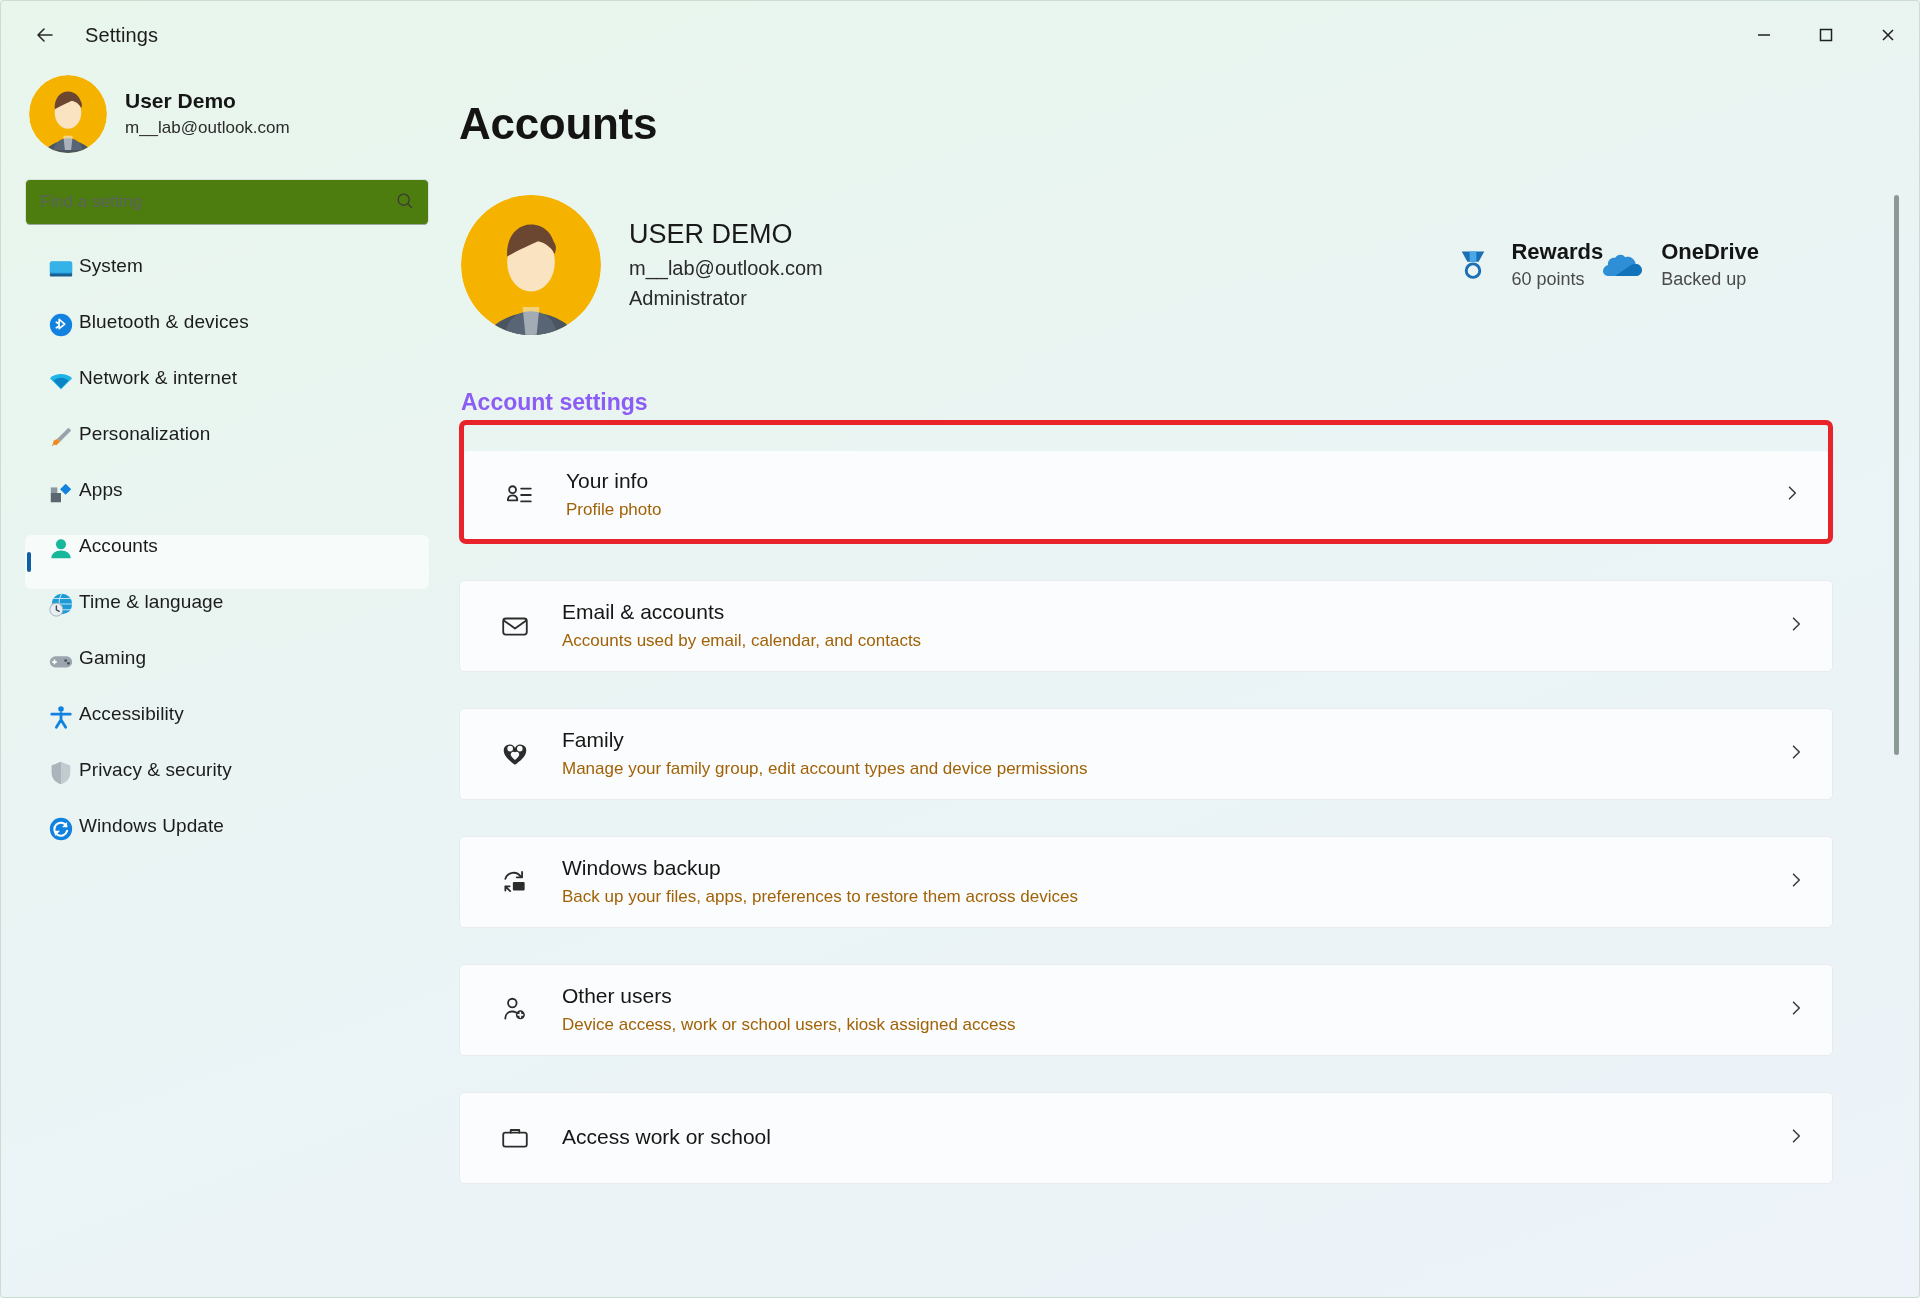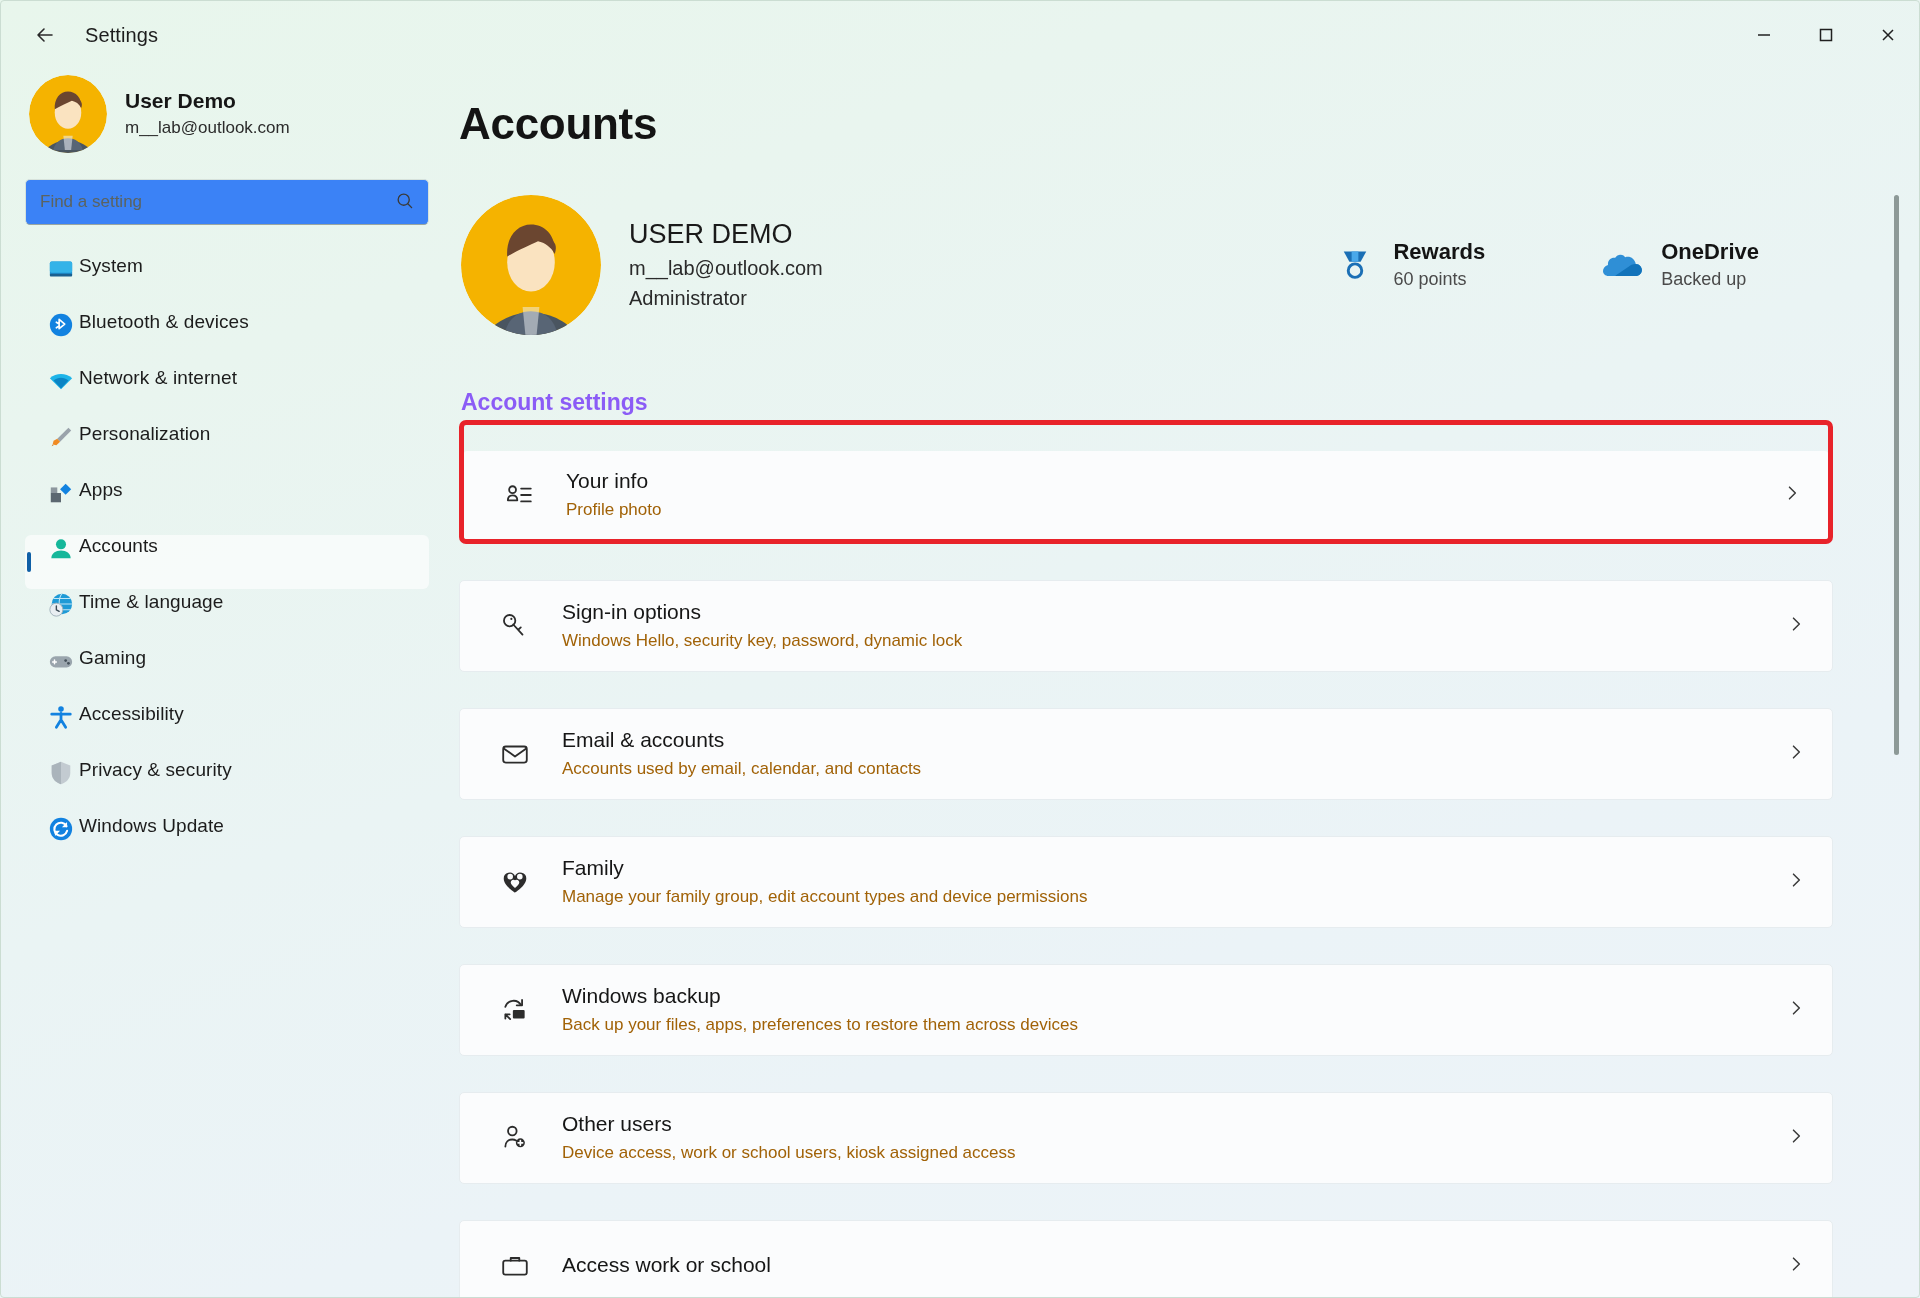--- a/index.html
+++ b/index.html
@@ -25,21 +25,21 @@
   
   .body{ flex:1; display:flex; min-height:0; }
 
   
   .sidebar{ width:448px; flex:0 0 448px; padding:0 20px 0 24px; }
   .profile{ display:flex; align-items:center; gap:18px; padding:6px 0 26px 4px; }
   .avatar-sm{ width:78px; height:78px; border-radius:50%; overflow:hidden; flex:0 0 78px; }
   .pname{ font-size:21px; font-weight:bold; color:#161616; line-height:1.25; }
   .pmail{ font-size:17px; color:#2c2c2c; line-height:1.4; margin-top:2px; }
 
-  .search{ position:relative; height:46px; background:#3b82f6; border:1px solid #d7e2db;
+  .search{ position:relative; height:46px; background:#4d7c0f; border:1px solid #d7e2db;
            border-bottom-color:#9aa6a0; border-radius:5px; display:flex; align-items:center;
            padding:0 14px; margin-bottom:30px; }
   .search input{ border:0; outline:0; background:transparent; font-size:17px; color:#1b1b1b;
                  font-family:inherit; width:100%; }
   .search input::placeholder{ color:#5b6360; }
   .search .sicon{ margin-left:auto; }
   .search .sicon svg{ width:19px; height:19px; stroke:#3a3a3a; fill:none; stroke-width:1.7; }
 
   .nav{ display:flex; flex-direction:column; gap:2px; }
   .nav-item{ position:relative; display:flex; align-items:flex-start; gap:4px; height:54px;
@@ -53,21 +53,21 @@
   
   .main{ flex:1; min-width:0; position:relative; overflow:hidden; padding:0 46px 0 0; }
   .main-inner{ padding:16px 40px 0 10px; }
   h1.page-title{ font-size:44px; font-weight:bold; color:#141414; letter-spacing:-.3px; margin:14px 0 0 0; }
 
   .acct-hero{ display:flex; align-items:center; margin-top:46px; padding-left:2px; }
   .avatar-lg{ width:140px; height:140px; border-radius:50%; overflow:hidden; flex:0 0 140px; }
   .acct-meta{ margin-left:28px; }
   .acct-name{ font-size:27px; color:#1a1a1a; line-height:1.3; }
   .acct-line{ font-size:20px; color:#2a2a2a; line-height:1.5; }
-  .hero-status{ margin-left:auto; display:flex; gap:118px; padding-right:74px; }
+  .hero-status{ margin-left:auto; display:flex; padding-right:74px; }
   .status-item{ display:flex; align-items:center; gap:18px; cursor:pointer; }
   .status-ico{ width:40px; height:40px; display:flex; align-items:center; justify-content:center; flex:0 0 40px; }
   .status-title{ font-size:22px; font-weight:bold; color:#141414; line-height:1.3; }
   .status-sub{ font-size:18px; color:#4a4a4a; line-height:1.4; }
 
   .section-title{ font-size:23px; font-weight:bold; color:#8b5cf6; margin:54px 0 4px 2px; }
 
   .cards{ display:flex; flex-direction:column; gap:10px; }
   .card-wrap{ padding:0; }
   .card-wrap.highlight{ border:5px solid #e8232a; border-radius:7px; }
@@ -343,40 +343,20 @@
                 <div class="card-sub">Profile photo</div>
               </div>
               <span class="chev">
                 <svg viewBox="0 0 24 24">
                     <path d="M9 5l7 7-7 7" stroke-linecap="round" stroke-linejoin="round"></path>
                   </svg>
               </span>
             </div>
           </div>
 
-          <div class="card-wrap">
-            <div class="card">
-              <span class="card-ico">
-                <svg viewBox="0 0 28 28" width="30" height="30" fill="none" stroke="#2c2c2c" stroke-width="1.7">
-                  <circle cx="9" cy="9" r="5.3"></circle>
-                    <circle cx="10.6" cy="7.4" r="1" fill="#2c2c2c" stroke="none"></circle>
-                  <path d="M12.4 12.6L21 22M17 17.5l2.4-2.2" stroke-linecap="round"></path>
-                </svg>
-              </span>
-              <div class="card-text">
-                <div class="card-title">Sign-in options</div>
-                <div class="card-sub">Windows Hello, security key, password, dynamic lock</div>
-              </div>
-              <span class="chev">
-                <svg viewBox="0 0 24 24">
-                    <path d="M9 5l7 7-7 7" stroke-linecap="round" stroke-linejoin="round"></path>
-                  </svg>
-              </span>
-            </div>
-          </div>
 
           <div class="card-wrap">
             <div class="card">
               <span class="card-ico">
                 <svg viewBox="0 0 28 28" width="30" height="30" fill="none" stroke="#2c2c2c" stroke-width="1.7">
                   <rect x="3" y="7" width="22" height="15" rx="2.4"></rect>
                   <path d="M3.8 9l10.2 7.4L24.2 9" stroke-linecap="round" stroke-linejoin="round"></path>
                 </svg>
               </span>
               <div class="card-text">

